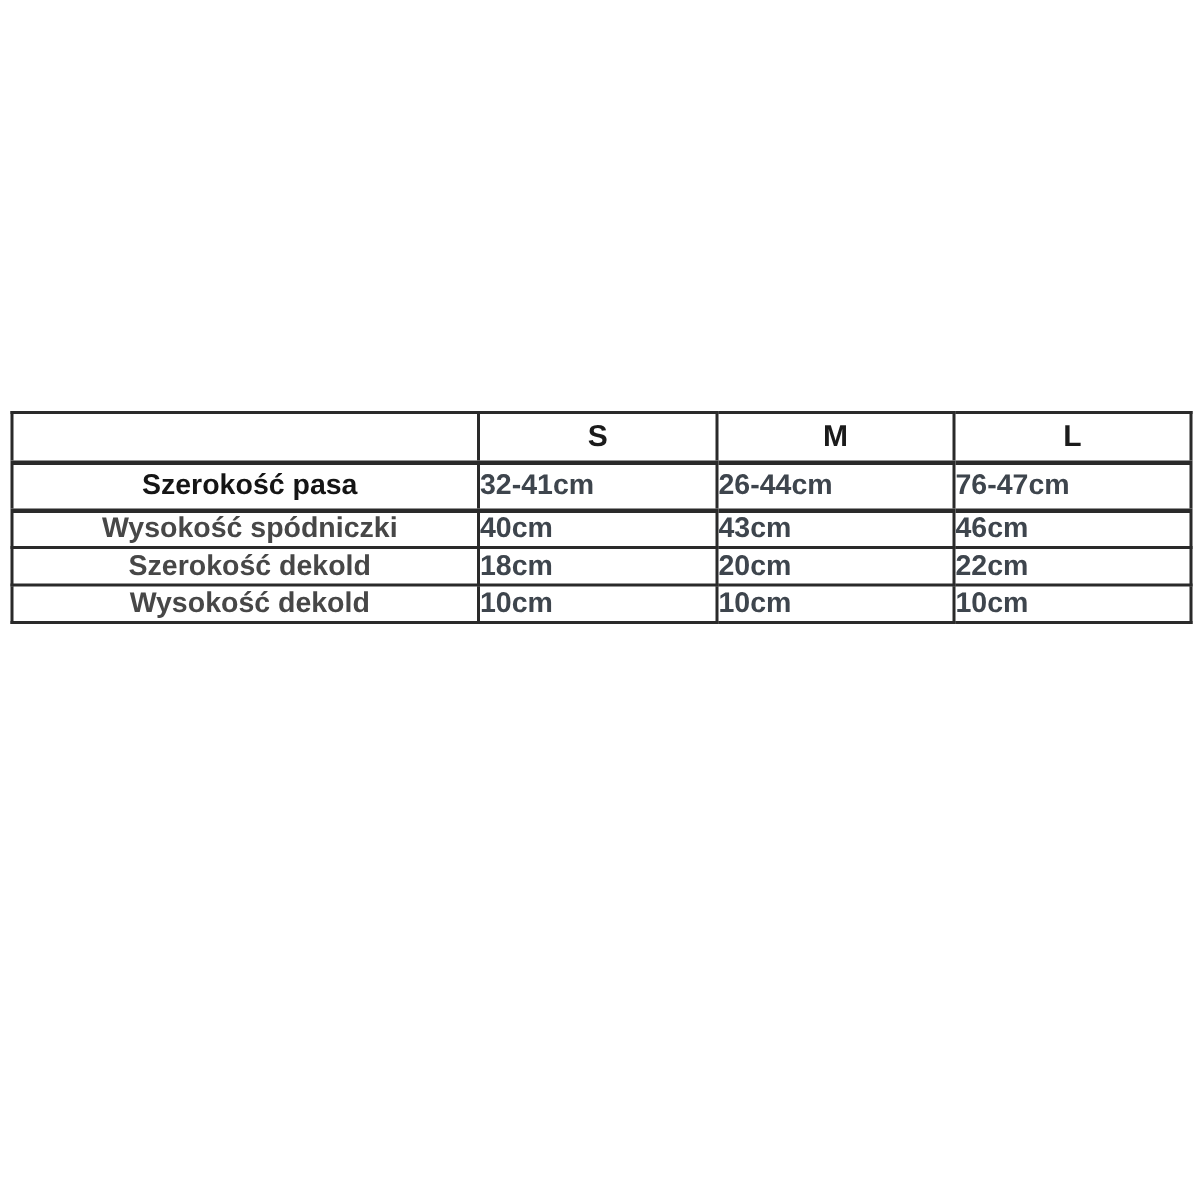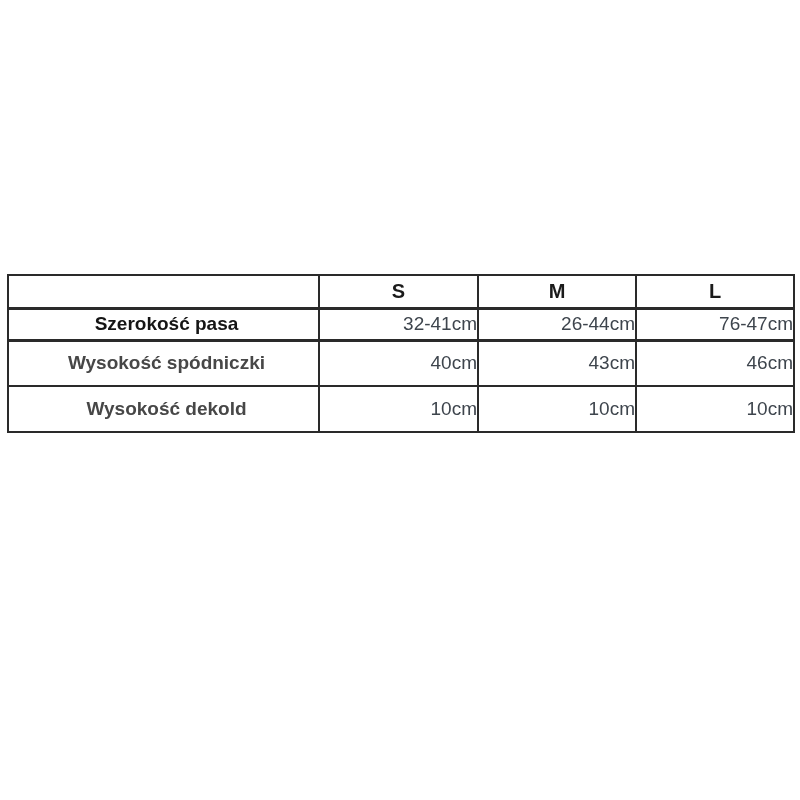--- a/index.html
+++ b/index.html
@@ -39,44 +39,44 @@
   }
   .size-table thead th {
     height: 33px;
     border-bottom-width: 3px;
     font-size: 20px;
     font-weight: bold;
     color: var(--color-header-text);
     text-align: center;
     vertical-align: middle;
   }
-  .size-table tbody tr { height: 46px; }
+  .size-table tbody tr { height: 25px; }
   .size-table tbody tr.first-row { height: 32px; }
   .size-table tbody tr.first-row td,
   .size-table tbody tr.first-row th { border-bottom-width: 3px; }
   col.c-label { width: 311px; }
   col.c-s { width: 159px; }
   col.c-m { width: 158px; }
   col.c-l { width: 158px; }
   .size-table td.row-label, .size-table th.row-label {
     font-size: 19px;
     font-weight: bold;
     color: var(--color-label);
     text-align: center;
     padding-left: 6px;
     vertical-align: middle;
   }
   .size-table tr.first-row .row-label {
     color: var(--color-label-strong);
   }
   .size-table td.cell-value {
     font-size: 19px;
-    font-weight: normal;
+    font-weight: bold;
     color: var(--color-value);
-    text-align: right;
+    text-align: left;
     vertical-align: middle;
   }
 </style>
 </head>
 <body>
 
 <div class="page">
   <table class="size-table">
     <colgroup>
       <col class="c-label">
@@ -99,20 +99,26 @@
         <td class="cell-value">26-44cm</td>
         <td class="cell-value">76-47cm</td>
       </tr>
       <tr>
         <td class="row-label">Wysokość spódniczki</td>
         <td class="cell-value">40cm</td>
         <td class="cell-value">43cm</td>
         <td class="cell-value">46cm</td>
       </tr>
       <tr>
+        <td class="row-label">Szerokość dekold</td>
+        <td class="cell-value">18cm</td>
+        <td class="cell-value">20cm</td>
+        <td class="cell-value">22cm</td>
+      </tr>
+      <tr>
         <td class="row-label">Wysokość dekold</td>
         <td class="cell-value">10cm</td>
         <td class="cell-value">10cm</td>
         <td class="cell-value">10cm</td>
       </tr>
     </tbody>
   </table>
 </div>
 
 </body></html>

